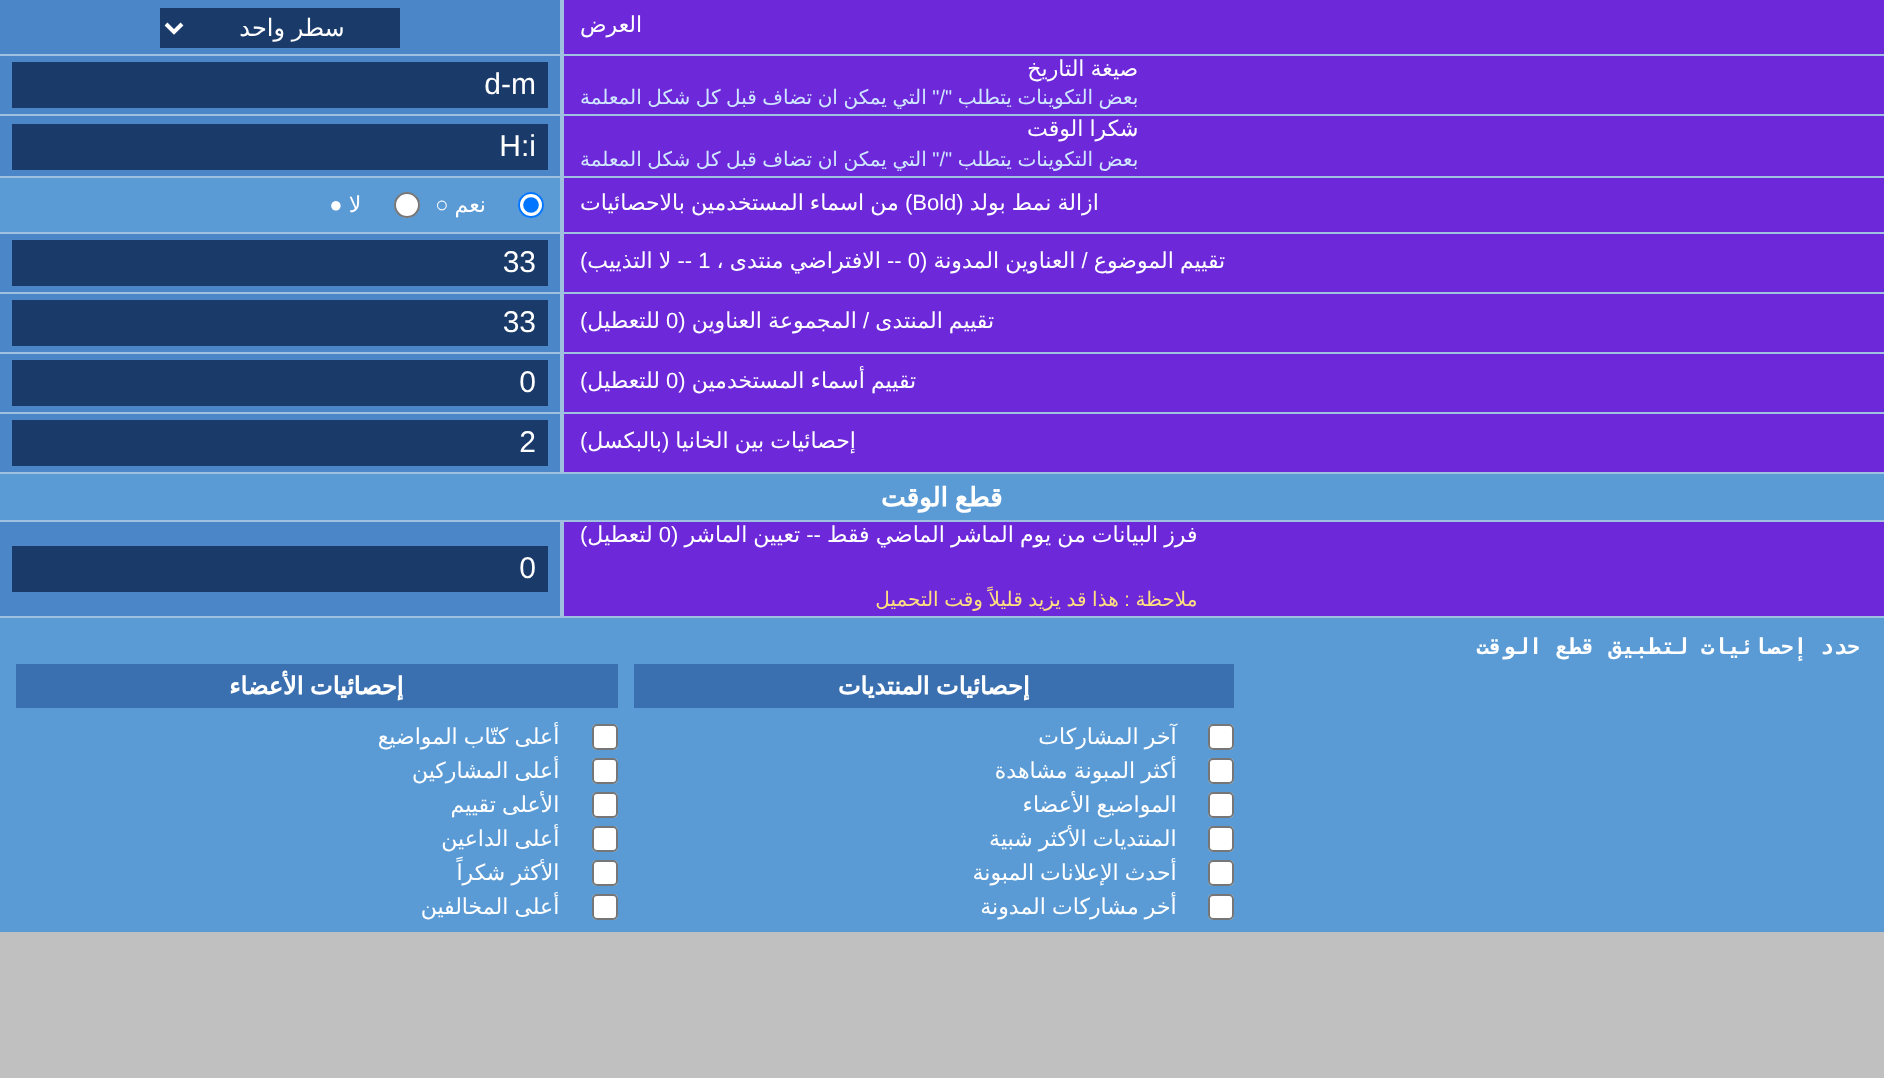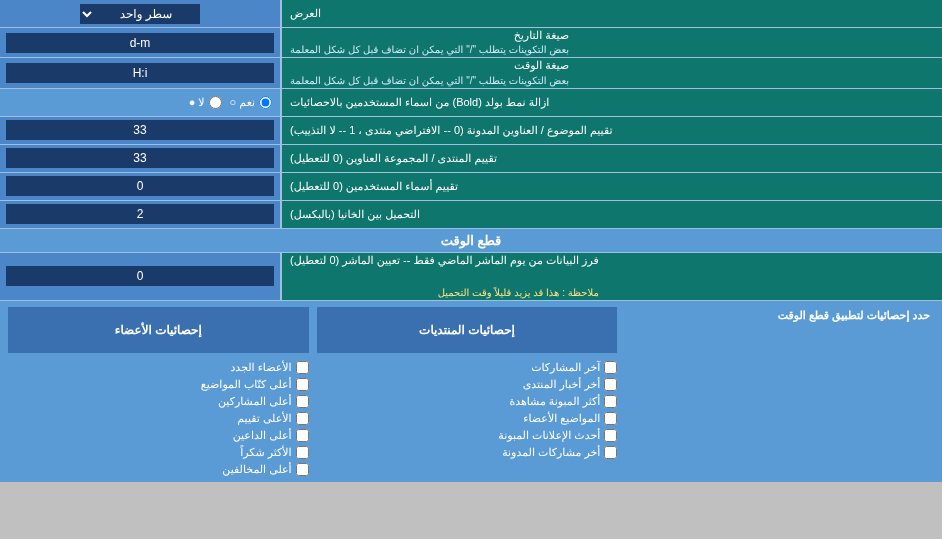--- a/index.html
+++ b/index.html
@@ -27,21 +27,21 @@
       padding: 4px 8px;
       min-height: 24px;
     }
     .section-header-text {
       color: #fff;
       font-weight: bold;
       font-size: 13px;
       text-align: center;
     }
     .label-cell {
-      background: #0f766e;
+      background: #6d28d9;
       color: #fff;
       padding: 0 8px;
       display: flex;
       align-items: center;
       justify-content: flex-end;
       text-align: right;
       flex: 1;
       font-size: 11px;
       line-height: 1.4;
       border-left: 2px solid #a0c0e0;
@@ -53,23 +53,23 @@
       justify-content: center;
       width: 280px;
       min-width: 280px;
       padding: 3px 6px;
     }
     .input-cell input[type="text"] {
       background: #1a3a6a;
       color: #fff;
       border: none;
       padding: 3px 6px;
-      font-size: 12px;
+      font-size: 15px;
       width: 100%;
-      text-align: center;
+      text-align: right;
       direction: ltr;
     }
     .input-cell select {
       background: #1a3a6a;
       color: #fff;
       border: none;
       padding: 2px 4px;
       font-size: 12px;
       width: 120px;
       text-align: center;
@@ -102,46 +102,48 @@
       display: flex;
       flex-direction: column;
       gap: 4px;
     }
     .checkbox-column-header {
       color: #fff;
       font-weight: bold;
       font-size: 12px;
       text-align: center;
       background: #3a70b0;
-      padding: 16px 6px;
+      padding: 4px 6px;
       margin-bottom: 4px;
+      margin-top: 17px;
     }
     .checkbox-item {
       display: flex;
       align-items: center;
-      gap: 4px;
+      gap: 16px;
       color: #fff;
       font-size: 11px;
       direction: rtl;
     }
     .checkbox-item input[type="checkbox"] {
       margin: 0;
     }
     .label-section {
       flex: 1;
       display: flex;
       flex-direction: column;
       justify-content: flex-start;
       padding: 2px 4px;
     }
     .label-section-text {
       color: #fff;
       font-size: 11px;
       text-align: right;
       font-weight: bold;
+      font-family: Liberation Mono, monospace;
     }
     .select-arrow {
       background: #1a3a6a;
       color: #fff;
       border: none;
       padding: 2px 6px;
       font-size: 12px;
       direction: rtl;
     }
     .note-text {
@@ -175,21 +177,21 @@
       </div>
     </div>
     <div class="input-cell">
       <input type="text" value="d-m" style="">
     </div>
   </div>
 
   <div class="row">
     <div class="label-cell">
       <div>
-        <div>صيغة الوقت</div>
+        <div>شكرا الوقت</div>
         <div style="font-size:10px;color:#d0e8ff;">بعض التكوينات يتطلب "/" التي يمكن ان تضاف قبل كل شكل المعلمة</div>
       </div>
     </div>
     <div class="input-cell">
       <input type="text" value="H:i" style="">
     </div>
   </div>
 
   <div class="row">
     <div class="label-cell">ازالة نمط بولد (Bold) من اسماء المستخدمين بالاحصائيات</div>
@@ -220,21 +222,21 @@
   </div>
 
   <div class="row">
     <div class="label-cell">تقييم أسماء المستخدمين (0 للتعطيل)</div>
     <div class="input-cell">
       <input type="text" value="0" style="">
     </div>
   </div>
 
   <div class="row">
-    <div class="label-cell">التحميل بين الخانيا (بالبكسل)</div>
+    <div class="label-cell">إحصائيات بين الخانيا (بالبكسل)</div>
     <div class="input-cell">
       <input type="text" value="2" style="">
     </div>
   </div>
 
   <div class="row section-header">
     <span class="section-header-text">قطع الوقت</span>
   </div>
 
   <div class="row">
@@ -256,48 +258,44 @@
     </div>
 
     <div class="checkbox-column">
       <div class="checkbox-column-header">إحصائيات المنتديات</div>
       <label class="checkbox-item">
         <input type="checkbox" style="">
         <span>آخر المشاركات</span>
       </label>
       <label class="checkbox-item">
         <input type="checkbox" style="">
-        <span>أخر أخبار المنتدى</span>
-      </label>
-      <label class="checkbox-item">
-        <input type="checkbox" style="">
         <span>أكثر المبونة مشاهدة</span>
       </label>
       <label class="checkbox-item">
         <input type="checkbox" style="">
         <span>المواضيع الأعضاء</span>
+      </label>
+      <label class="checkbox-item">
+        <input type="checkbox" style="">
+        <span>المنتديات الأكثر شبية</span>
       </label>
       <label class="checkbox-item">
         <input type="checkbox" style="">
         <span>أحدث الإعلانات المبونة</span>
       </label>
       <label class="checkbox-item">
         <input type="checkbox" style="">
         <span>أخر مشاركات المدونة</span>
       </label>
     </div>
 
     <div class="checkbox-column">
       <div class="checkbox-column-header">إحصائيات الأعضاء</div>
       <label class="checkbox-item">
         <input type="checkbox" style="">
-        <span>الأعضاء الجدد</span>
-      </label>
-      <label class="checkbox-item">
-        <input type="checkbox" style="">
         <span>أعلى كتّاب المواضيع</span>
       </label>
       <label class="checkbox-item">
         <input type="checkbox" style="">
         <span>أعلى المشاركين</span>
       </label>
       <label class="checkbox-item">
         <input type="checkbox" style="">
         <span>الأعلى تقييم</span>
       </label>

